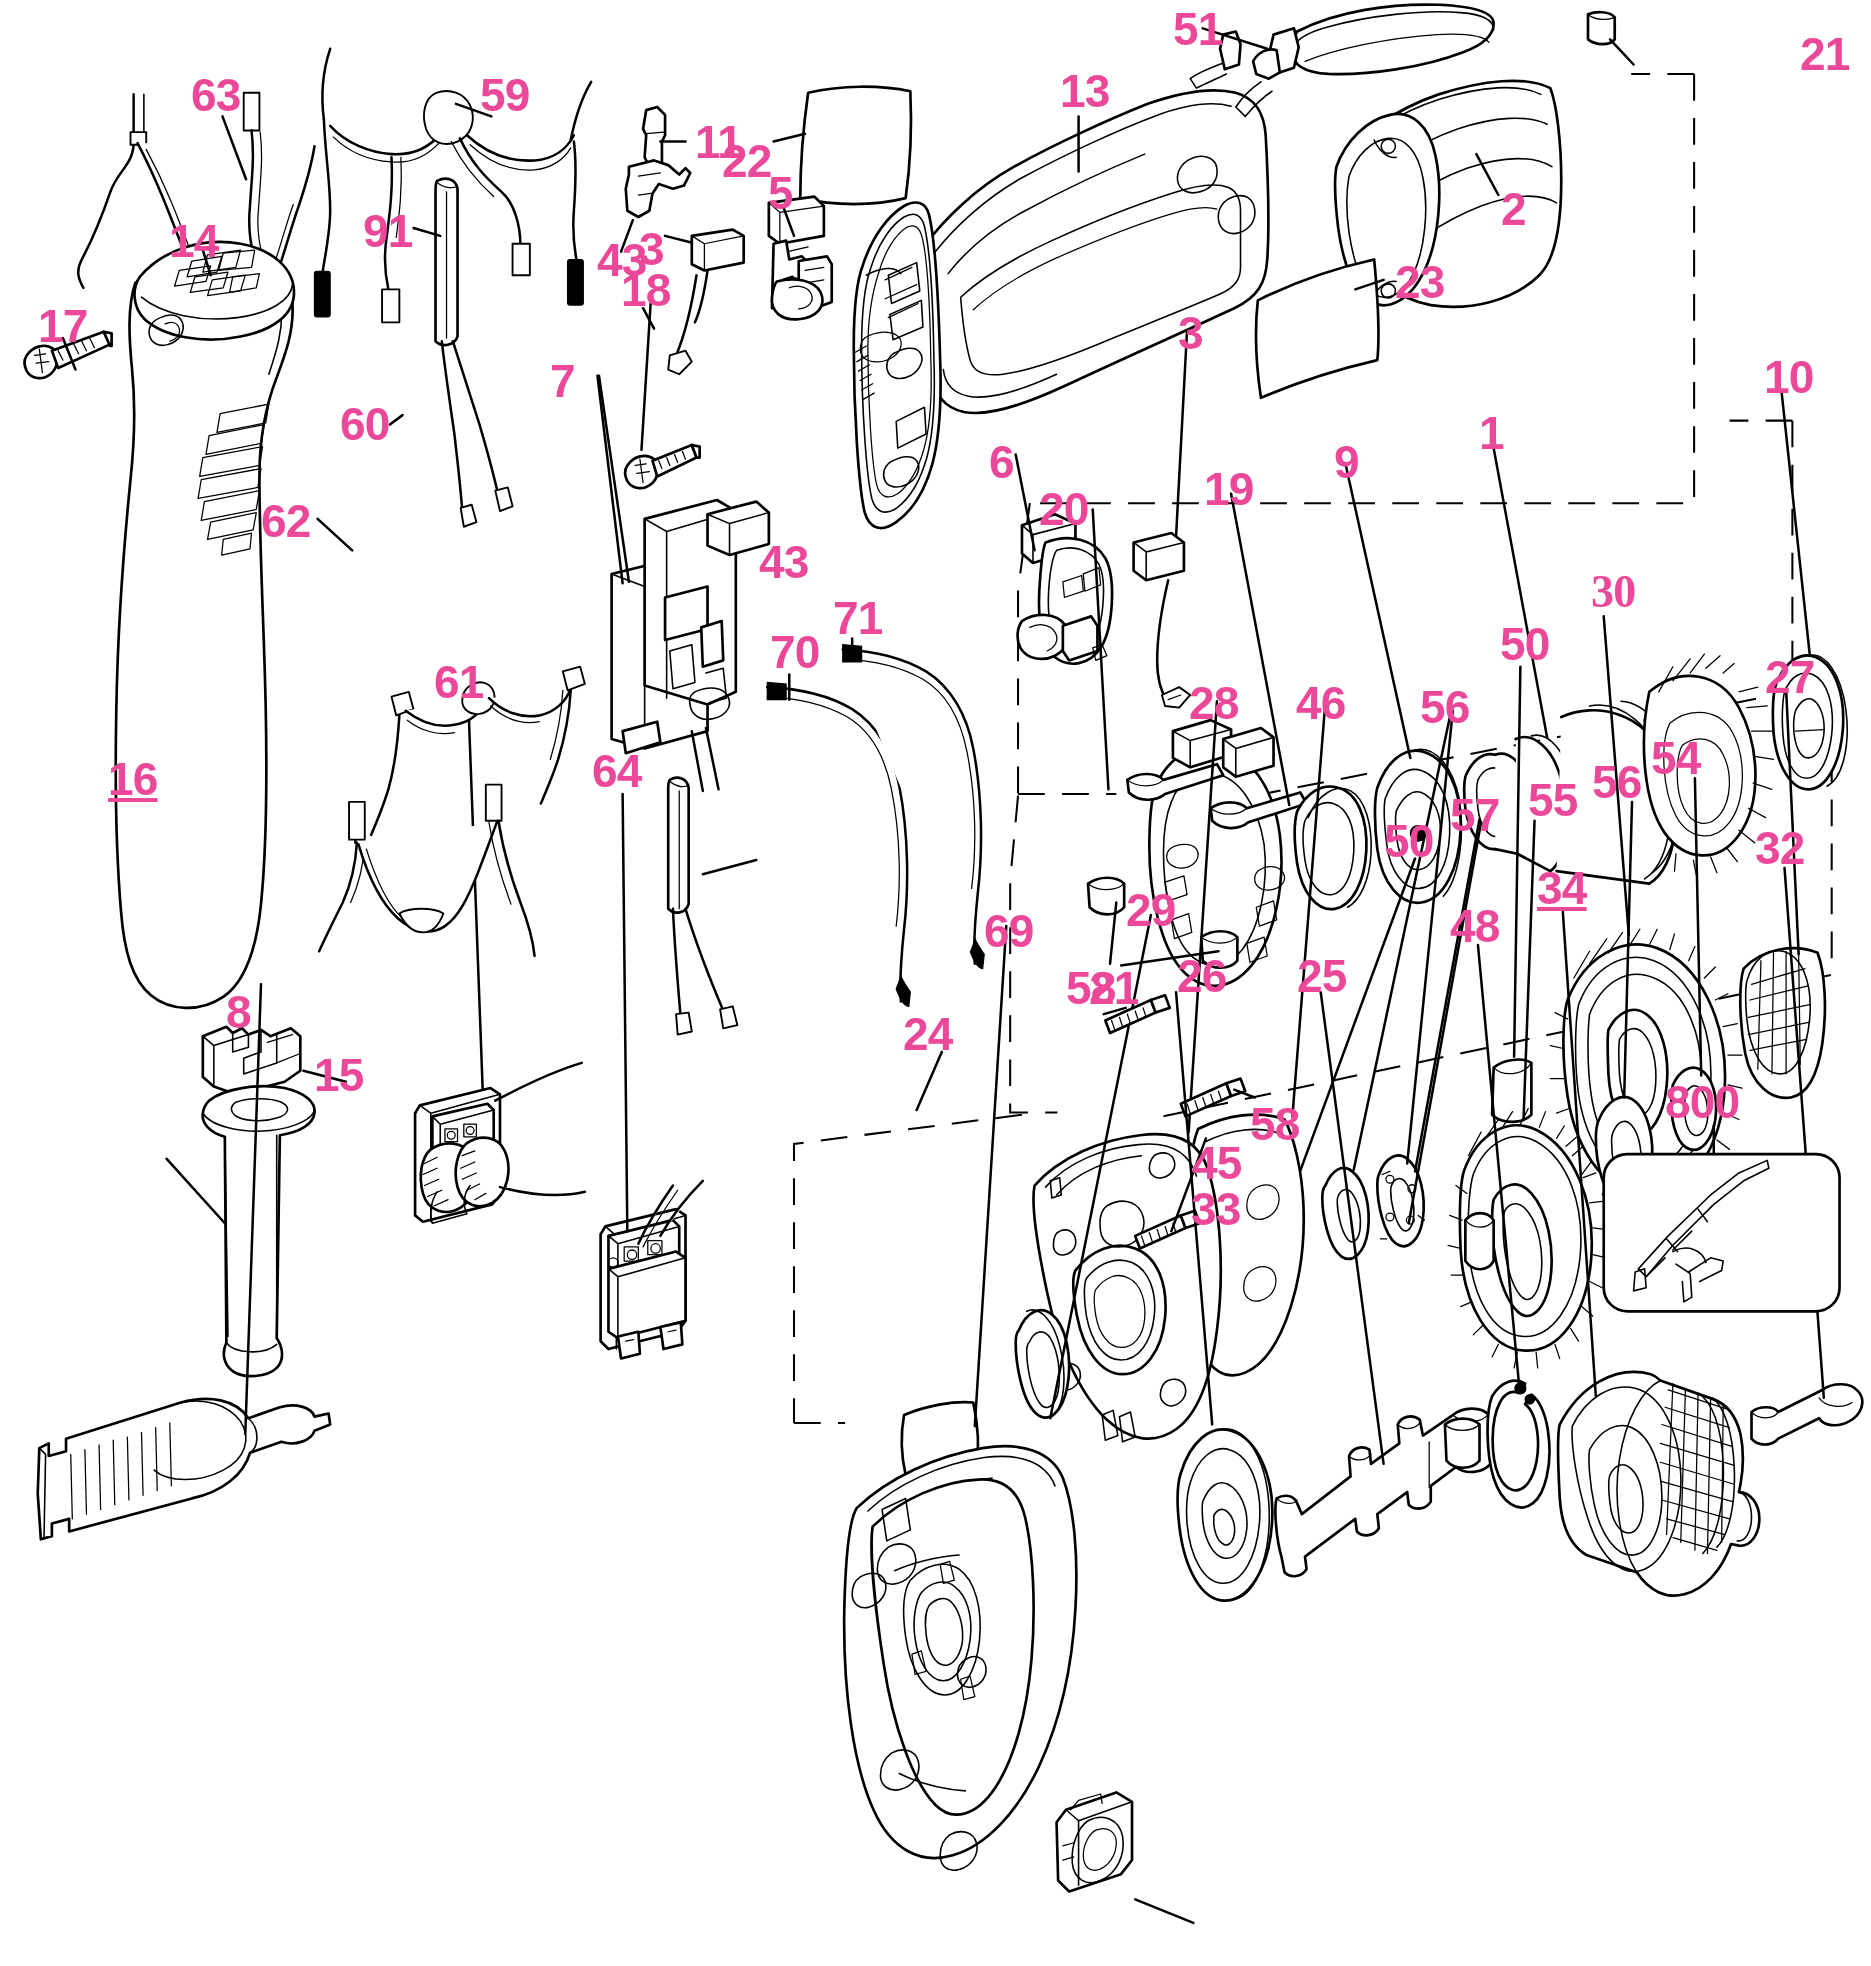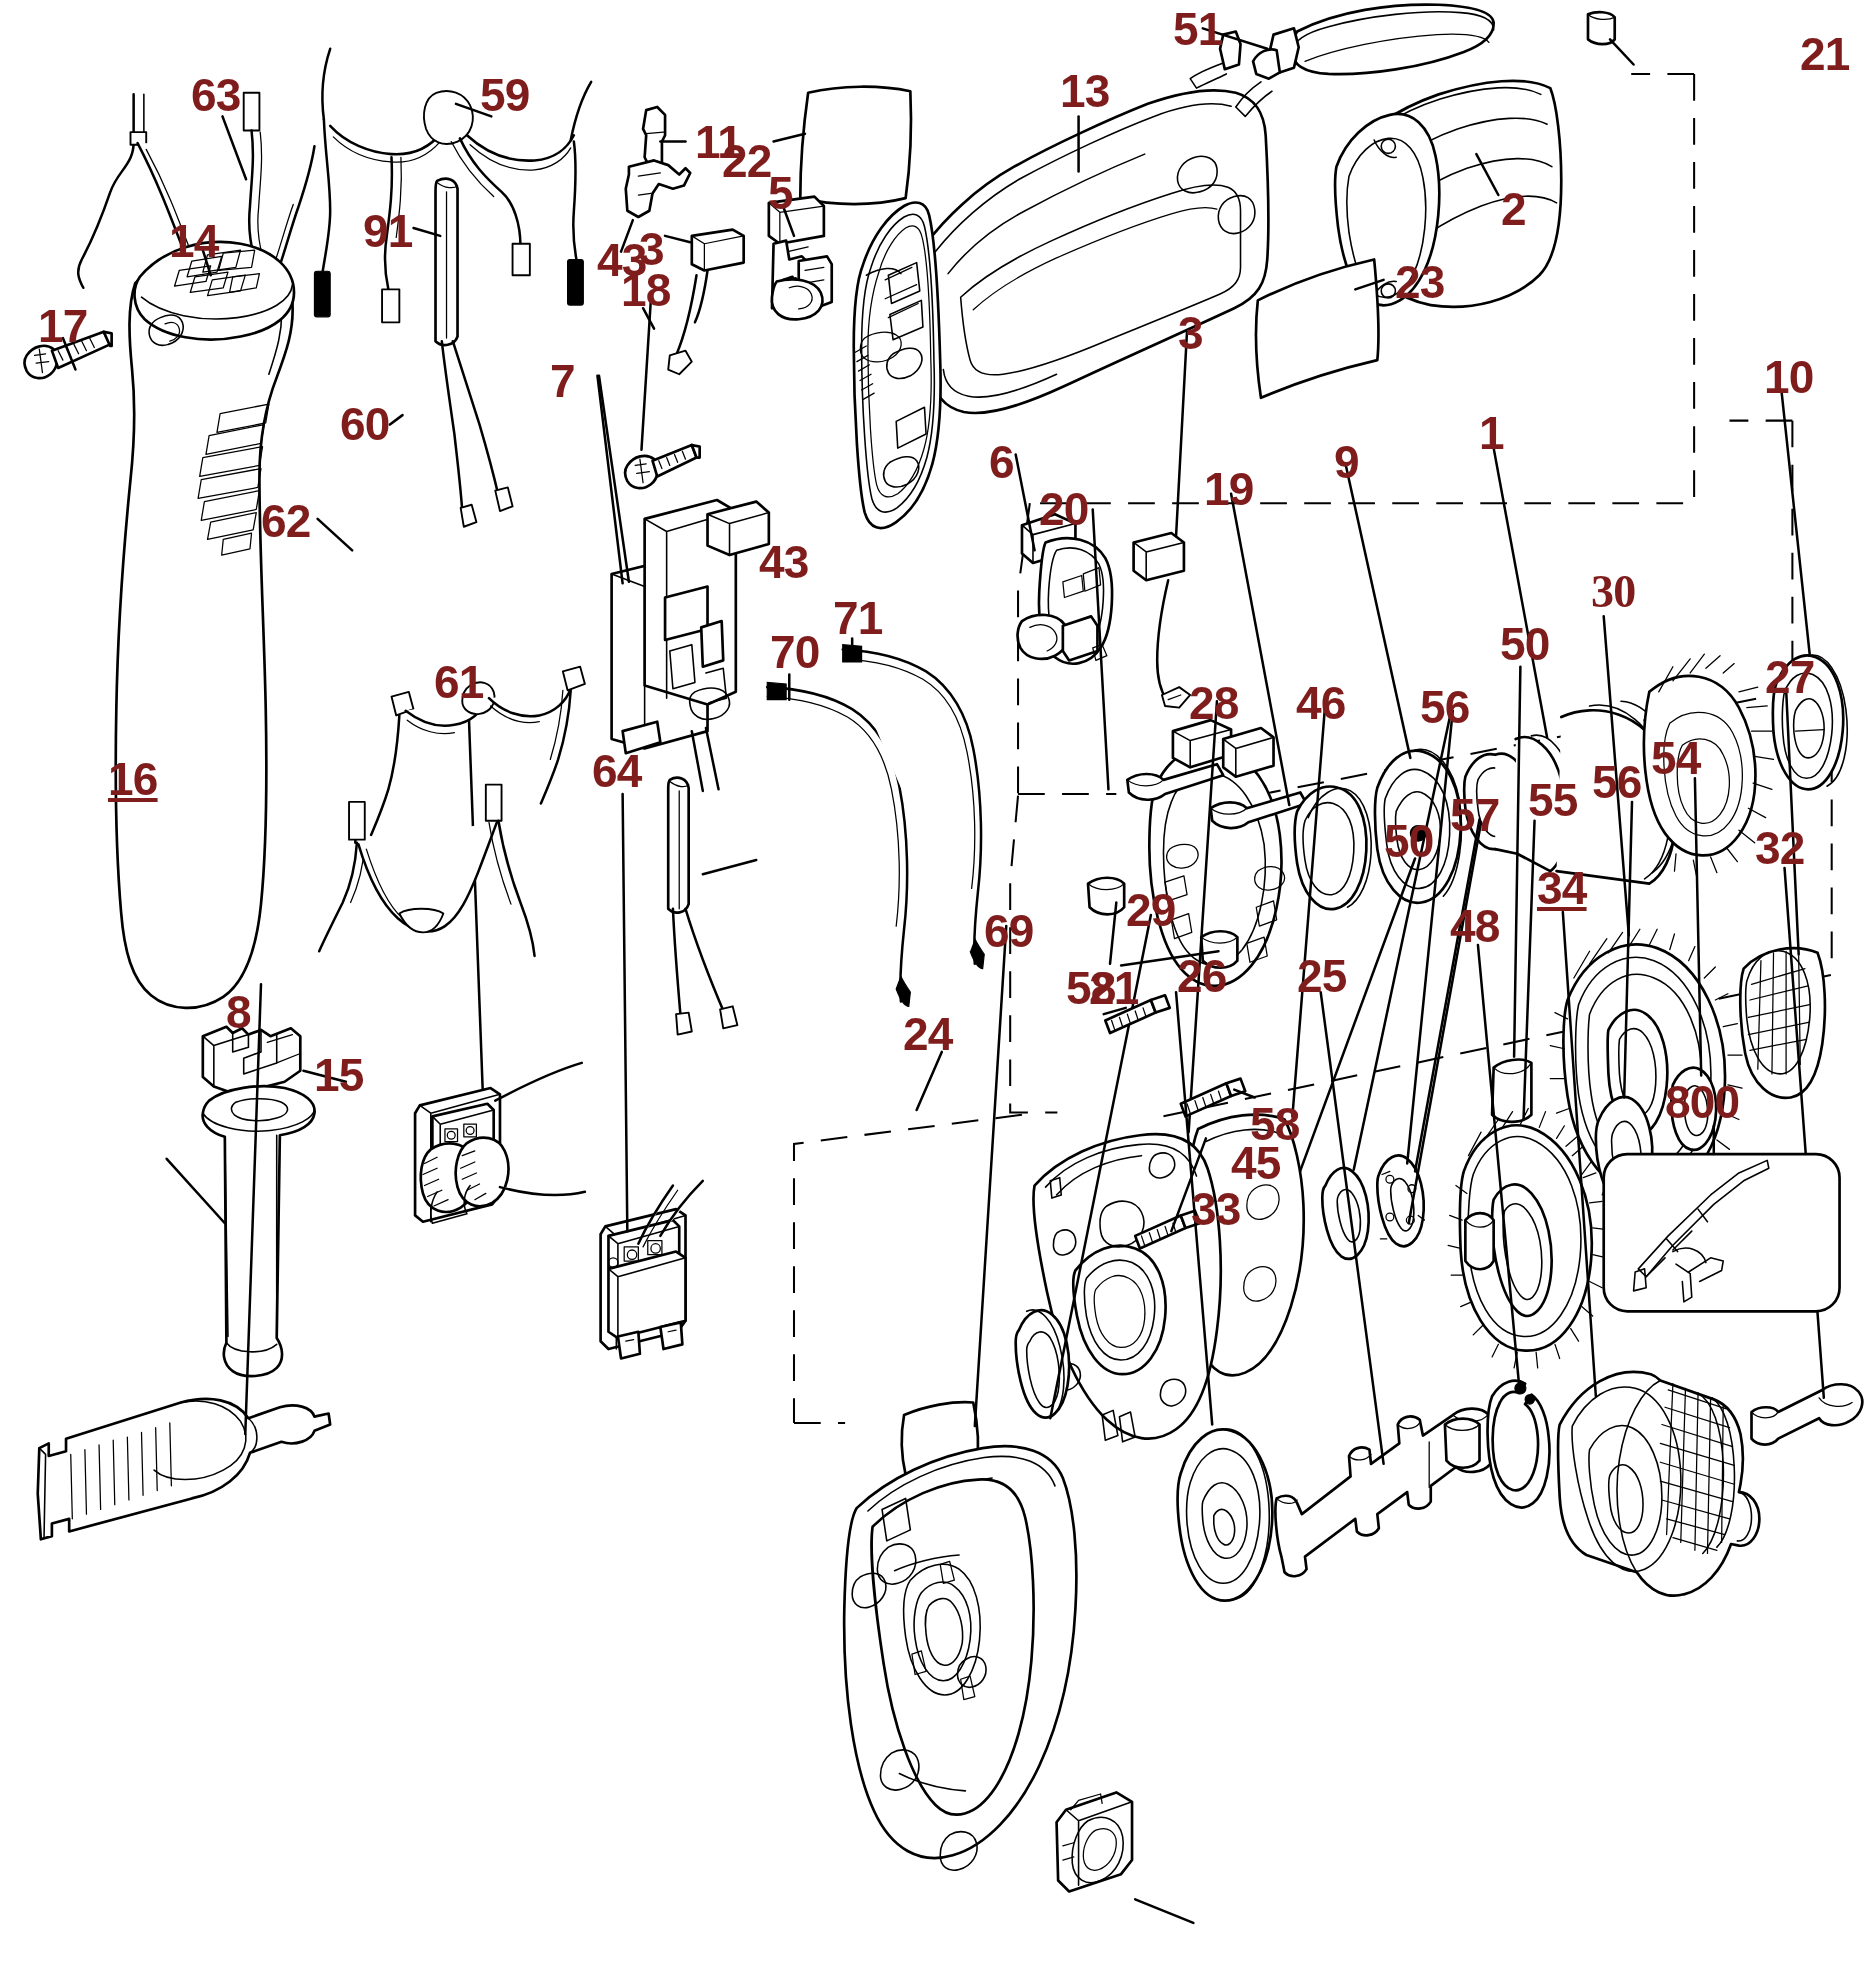--- a/index.html
+++ b/index.html
@@ -1,20 +1,20 @@
 <!DOCTYPE html>
 <html style="font-size:12.6px"><head>
 <meta charset="utf-8">
 <style>
   html,body{margin:0;padding:0;background:#ffffff;}
   body{font-family:"Liberation Sans", sans-serif;}
   #sheet{position:relative;width:1871px;height:1967px;background:#fff;overflow:hidden;}
   #sheet svg{position:absolute;left:0;top:0;width:1871px;height:1967px;}
   .lbl{position:absolute;font-family:"Liberation Sans", sans-serif;font-weight:700;
-       font-size:46px;line-height:46px;color:#7f1d1d;white-space:nowrap;
+       font-size:46px;line-height:46px;color:#ec4899;white-space:nowrap;
        letter-spacing:-0.8px;}
   .ln{stroke:#000;stroke-width:3.2;fill:none;stroke-linecap:round;}
   .out{stroke:#000;stroke-width:3.4;fill:#fff;stroke-linejoin:round;stroke-linecap:round;}
   .out2{stroke:#000;stroke-width:2.4;fill:#fff;stroke-linejoin:round;stroke-linecap:round;}
   .thin{stroke:#000;stroke-width:2.0;fill:none;stroke-linejoin:round;stroke-linecap:round;}
   .thin2{stroke:#000;stroke-width:1.6;fill:none;stroke-linejoin:round;stroke-linecap:round;}
   .fillblk{fill:#000;stroke:#000;stroke-width:1.5;}
   .dash{stroke:#000;stroke-width:2.6;fill:none;stroke-dasharray:34 22;stroke-linecap:butt;}
   .wire{stroke:#000;stroke-width:3.2;fill:#fff;stroke-linejoin:round;stroke-linecap:round;}
 </style>
@@ -805,17 +805,17 @@
 <div class="lbl" style="left:1537px;top:865px;text-decoration:underline;">34</div>
 <div class="lbl" style="left:1450px;top:903px;">48</div>
 <div class="lbl" style="left:984px;top:908px;">69</div>
 <div class="lbl" style="left:1297px;top:953px;">25</div>
 <div class="lbl" style="left:226px;top:989px;">8</div>
 <div class="lbl" style="left:1066px;top:965px;">58</div>
 <div class="lbl" style="left:1153px;top:953px;margin-left:24px;">26</div>
 <div class="lbl" style="left:903px;top:1011px;">24</div>
 <div class="lbl" style="left:1250px;top:1101px;">58</div>
 <div class="lbl" style="left:1665px;top:1079px;">800</div>
-<div class="lbl" style="left:1192px;top:1140px;padding-left:39px;">45</div>
+<div class="lbl" style="left:1192px;top:1140px;">45</div>
 <div class="lbl" style="left:1191px;top:1186px;">33</div>
 
 </div>
 
 
 </body></html>

